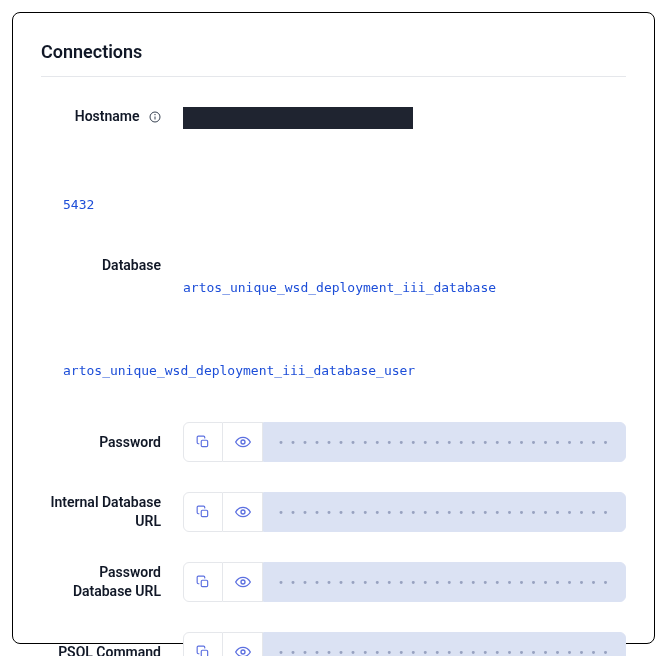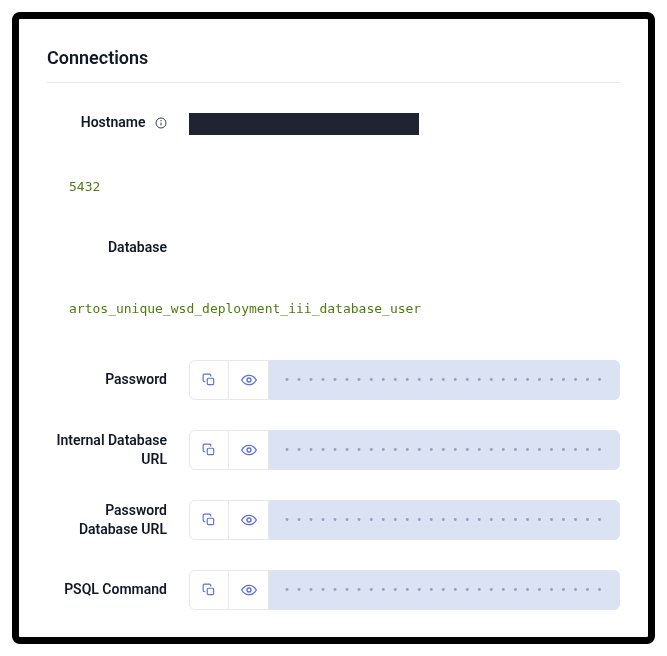--- a/index.html
+++ b/index.html
@@ -3,21 +3,21 @@
 <meta charset="utf-8">
 <style>
   * { box-sizing: border-box; margin: 0; padding: 0; }
   body {
     font-family: -apple-system, BlinkMacSystemFont, "Segoe UI", Roboto, Helvetica, Arial, sans-serif;
     background: #fff;
     padding: 12px;
     color: #1f2937;
   }
   .card {
-    border: 7px solid #000000;
+    border: 1px solid #000000;
     border-radius: 8px;
     padding: 28px 28px 28px 28px;
     width: 643px;
     height: 632px;
   }
   .card-title {
     font-size: 18px;
     font-weight: 600;
     color: #111827;
     padding-bottom: 14px;
@@ -40,21 +40,22 @@
     flex-shrink: 0;
     padding-right: 0;
     line-height: 1.35;
   }
   .label.two-line {
     width: 120px;
   }
   .value {
     margin-left: 22px;
     font-size: 14px;
-    color: #4d7c0f;
+    color: #1d4ed8;
+    margin-top: 24px;
   }
   .value.mono {
     font-family: ui-monospace, SFMono-Regular, Menlo, Consolas, monospace;
     font-size: 13px;
     letter-spacing: 0;
   }
   .info-icon {
     display: inline-flex;
     align-items: center;
     margin-left: 6px;
@@ -134,20 +135,21 @@
     </div>
     <div class="redacted"></div>
   </div>
 
   <div class="row">
     <div class="value mono">5432</div>
   </div>
 
   <div class="row">
     <div class="label">Database</div>
+    <div class="value mono">artos_unique_wsd_deployment_iii_database</div>
   </div>
 
   <div class="row">
     <div class="value mono">artos_unique_wsd_deployment_iii_database_user</div>
   </div>
 
   <div class="row secret">
     <div class="label">Password</div>
     <div class="secret-group">
       <button class="icon-btn">

